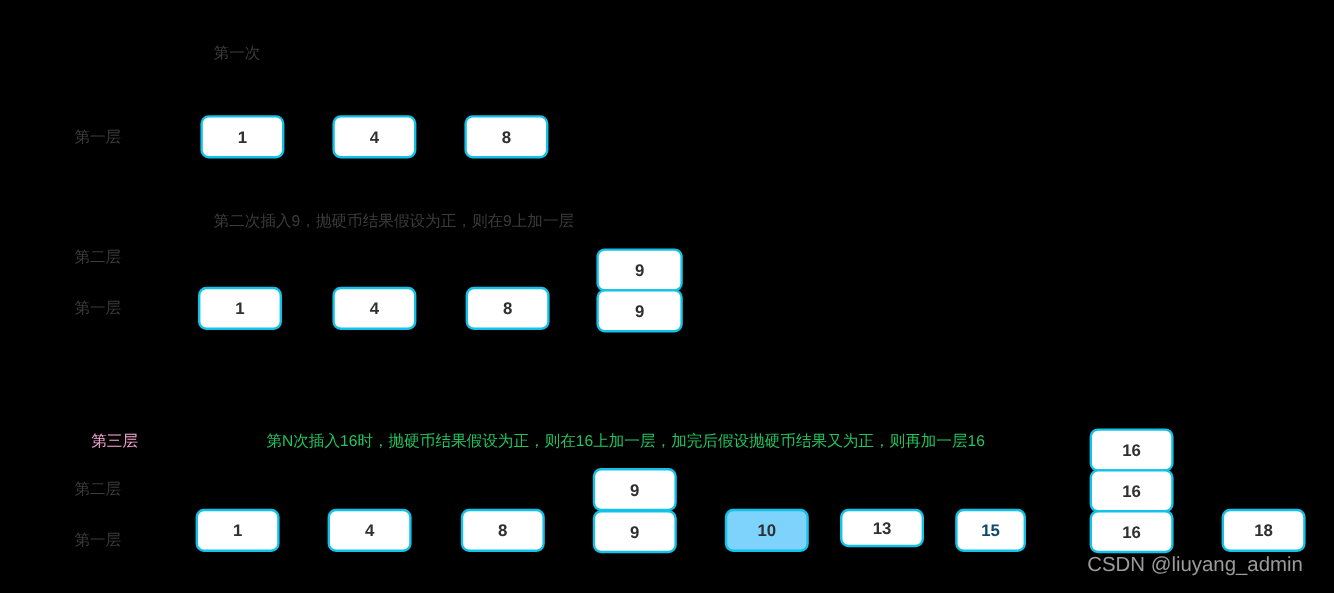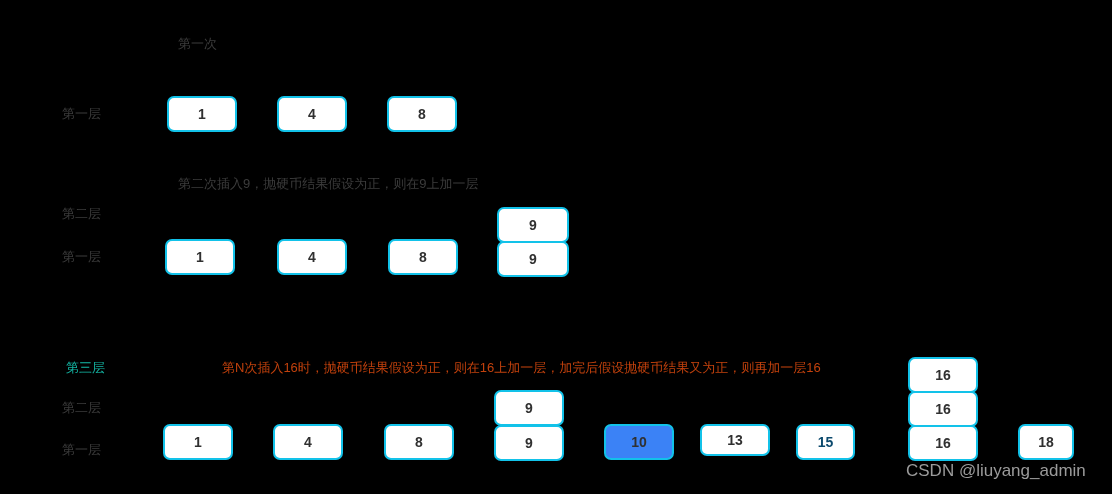--- a/index.html
+++ b/index.html
@@ -82,31 +82,31 @@
       <div class="caption" style="left: 178px; top: 176px; position: absolute; color: rgb(60, 60, 60);">第二次插入9，抛硬币结果假设为正，则在9上加一层</div>
       <div class="row-label" style="left: 62px; top: 206px; position: absolute; color: rgb(60, 60, 60);">第二层</div>
       <div class="node" style="left: 497px; top: 207px; width: 72px; height: 36px; border-color: rgb(18, 194, 233); background: rgb(255, 255, 255); color: rgb(48, 48, 48);">9</div>
       <div class="row-label" style="left: 62px; top: 249px; position: absolute; color: rgb(60, 60, 60);">第一层</div>
       <div class="node" style="left: 165px; top: 239px; width: 70px; height: 36px; border-color: rgb(18, 194, 233); background: rgb(255, 255, 255); color: rgb(48, 48, 48);">1</div>
       <div class="node" style="left: 277px; top: 239px; width: 70px; height: 36px; border-color: rgb(18, 194, 233); background: rgb(255, 255, 255); color: rgb(48, 48, 48);">4</div>
       <div class="node" style="left: 388px; top: 239px; width: 70px; height: 36px; border-color: rgb(18, 194, 233); background: rgb(255, 255, 255); color: rgb(48, 48, 48);">8</div>
       <div class="node" style="left: 497px; top: 241px; width: 72px; height: 36px; border-color: rgb(18, 194, 233); background: rgb(255, 255, 255); color: rgb(48, 48, 48);">9</div>
     </div>
     <div class="abs" style="left: 0px; top: 0px; width: 1112px; height: 494px;">
-      <div class="caption" style="left: 222px; top: 360px; position: absolute; color: #c2410c;">第N次插入16时，抛硬币结果假设为正，则在16上加一层，加完后假设抛硬币结果又为正，则再加一层16</div>
-      <div class="row-label" style="left: 66px; top: 360px; position: absolute; color: #14b8a6;">第三层</div>
+      <div class="caption" style="left: 222px; top: 360px; position: absolute; color: #22c55e;">第N次插入16时，抛硬币结果假设为正，则在16上加一层，加完后假设抛硬币结果又为正，则再加一层16</div>
+      <div class="row-label" style="left: 76px; top: 360px; position: absolute; color: #f9a8d4;">第三层</div>
       <div class="node" style="left: 908px; top: 357px; width: 70px; height: 36px; border-color: rgb(18, 194, 233); background: rgb(255, 255, 255); color: rgb(48, 48, 48);">16</div>
       <div class="row-label" style="left: 62px; top: 400px; position: absolute; color: rgb(60, 60, 60);">第二层</div>
       <div class="node" style="left: 494px; top: 390px; width: 70px; height: 36px; border-color: rgb(18, 194, 233); background: rgb(255, 255, 255); color: rgb(48, 48, 48);">9</div>
       <div class="node" style="left: 908px; top: 391px; width: 70px; height: 36px; border-color: rgb(18, 194, 233); background: rgb(255, 255, 255); color: rgb(48, 48, 48);">16</div>
       <div class="row-label" style="left: 62px; top: 442px; position: absolute; color: rgb(60, 60, 60);">第一层</div>
       <div class="node" style="left: 163px; top: 424px; width: 70px; height: 36px; border-color: rgb(18, 194, 233); background: rgb(255, 255, 255); color: rgb(48, 48, 48);">1</div>
       <div class="node" style="left: 273px; top: 424px; width: 70px; height: 36px; border-color: rgb(18, 194, 233); background: rgb(255, 255, 255); color: rgb(48, 48, 48);">4</div>
       <div class="node" style="left: 384px; top: 424px; width: 70px; height: 36px; border-color: rgb(18, 194, 233); background: rgb(255, 255, 255); color: rgb(48, 48, 48);">8</div>
       <div class="node" style="left: 494px; top: 425px; width: 70px; height: 36px; border-color: rgb(18, 194, 233); background: rgb(255, 255, 255); color: rgb(48, 48, 48);">9</div>
-      <div class="node" style="left: 604px; top: 424px; width: 70px; height: 36px; border-color: rgb(18, 194, 233); background: #3b82f6; color: rgb(48, 48, 48);">10</div>
+      <div class="node" style="left: 604px; top: 424px; width: 70px; height: 36px; border-color: rgb(18, 194, 233); background: #7dd3fc; color: rgb(48, 48, 48);">10</div>
       <div class="node" style="left: 700px; top: 424px; width: 70px; height: 32px; border-color: rgb(18, 194, 233); background: rgb(255, 255, 255); color: rgb(48, 48, 48);">13</div>
       <div class="node" style="left: 796px; top: 424px; width: 59px; height: 36px; border-color: rgb(18, 194, 233); background: rgb(255, 255, 255); color: #0c4a6e;">15</div>
       <div class="node" style="left: 908px; top: 425px; width: 70px; height: 36px; border-color: rgb(18, 194, 233); background: rgb(255, 255, 255); color: rgb(48, 48, 48);">16</div>
-      <div class="node" style="left: 1018px; top: 424px; width: 56px; height: 36px; border-color: rgb(18, 194, 233); background: rgb(255, 255, 255); color: rgb(48, 48, 48);">18</div>
+      <div class="node" style="left: 1018px; top: 424px; width: 70px; height: 36px; border-color: rgb(18, 194, 233); background: rgb(255, 255, 255); color: rgb(48, 48, 48);">18</div>
     </div>
     <div class="watermark" style="left: 906px; top: 461px; color: rgb(155, 155, 155);">CSDN @liuyang_admin</div>
   </div>
 
 </body></html>

